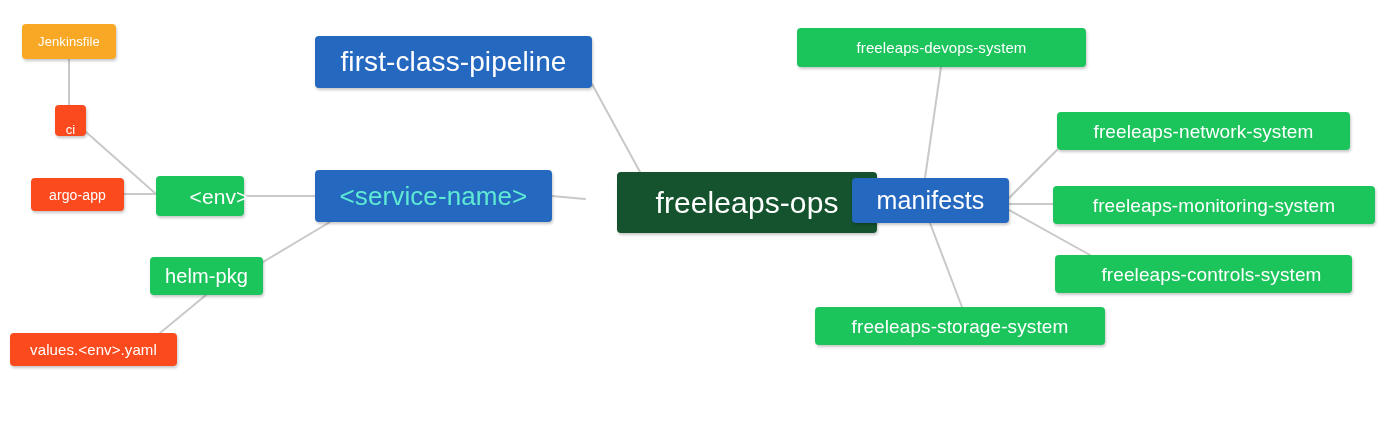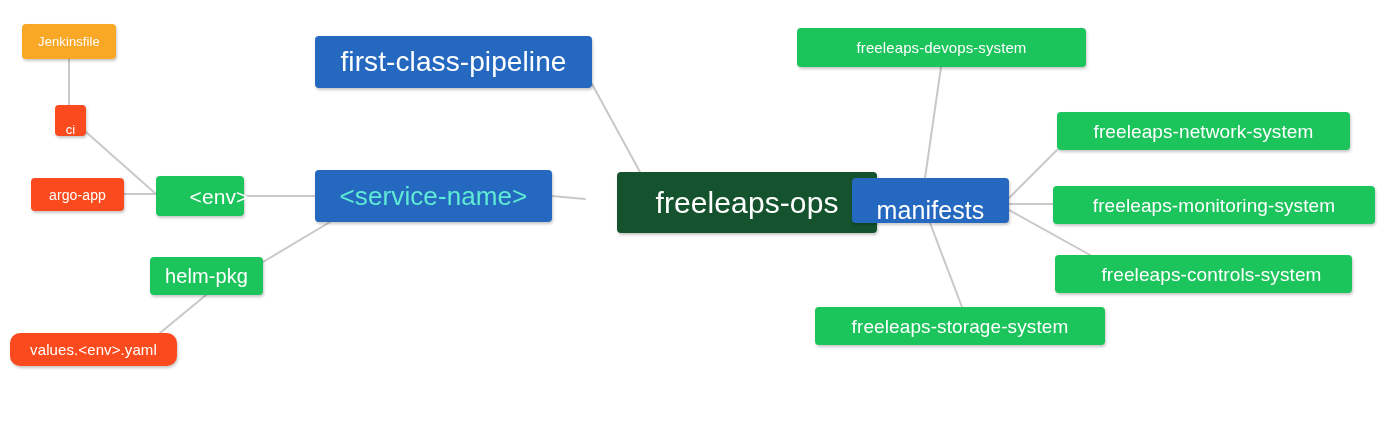--- a/index.html
+++ b/index.html
@@ -77,33 +77,33 @@
       </div>
       <div class="node" style="left: 31px; top: 178px; width: 93px; height: 33px; background: rgb(251, 75, 30); font-size: 14px; color: rgb(255, 255, 255);">
         <span class="node-label">argo-app</span>
       </div>
       <div class="node" style="left: 156px; top: 176px; width: 88px; height: 40px; background: rgb(28, 196, 92); font-size: 21px; color: rgb(255, 255, 255); padding-left: 38px;">
         <span class="node-label">&lt;env&gt;</span>
       </div>
       <div class="node" style="left: 150px; top: 257px; width: 113px; height: 38px; background: rgb(28, 196, 92); font-size: 20px; color: rgb(255, 255, 255);">
         <span class="node-label">helm-pkg</span>
       </div>
-      <div class="node" style="left: 10px; top: 333px; width: 167px; height: 33px; background: rgb(251, 75, 30); font-size: 15px; color: rgb(255, 255, 255); border-radius: 10px;">
+      <div class="node" style="left: 10px; top: 333px; width: 167px; height: 33px; background: rgb(251, 75, 30); font-size: 15px; color: rgb(255, 255, 255);">
         <span class="node-label">values.&lt;env&gt;.yaml</span>
       </div>
       <div class="node" style="left: 315px; top: 36px; width: 277px; height: 52px; background: rgb(37, 104, 192); font-size: 28px; color: rgb(255, 255, 255);">
         <span class="node-label">first-class-pipeline</span>
       </div>
       <div class="node" style="left: 315px; top: 170px; width: 237px; height: 52px; background: rgb(37, 104, 192); font-size: 26px; color: #5eead4;">
         <span class="node-label">&lt;service-name&gt;</span>
       </div>
       <div class="node" style="left: 585px; top: 172px; width: 260px; height: 61px; background: #14532d; font-size: 30px; color: rgb(255, 255, 255); margin-left: 32px;">
         <span class="node-label">freeleaps-ops</span>
       </div>
-      <div class="node" style="left: 852px; top: 178px; width: 157px; height: 45px; background: rgb(37, 104, 192); font-size: 25px; color: rgb(255, 255, 255); align-items: flex-end;">
+      <div class="node" style="left: 852px; top: 178px; width: 157px; height: 45px; background: rgb(37, 104, 192); font-size: 25px; color: rgb(255, 255, 255);">
         <span class="node-label">manifests</span>
       </div>
       <div class="node" style="left: 797px; top: 28px; width: 289px; height: 39px; background: rgb(28, 196, 92); font-size: 15px; color: rgb(255, 255, 255);">
         <span class="node-label">freeleaps-devops-system</span>
       </div>
       <div class="node" style="left: 1057px; top: 112px; width: 293px; height: 38px; background: rgb(28, 196, 92); font-size: 19px; color: rgb(255, 255, 255); align-items: center;">
         <span class="node-label">freeleaps-network-system</span>
       </div>
       <div class="node" style="left: 1053px; top: 186px; width: 322px; height: 38px; background: rgb(28, 196, 92); font-size: 19px; color: rgb(255, 255, 255);">
         <span class="node-label">freeleaps-monitoring-system</span>

